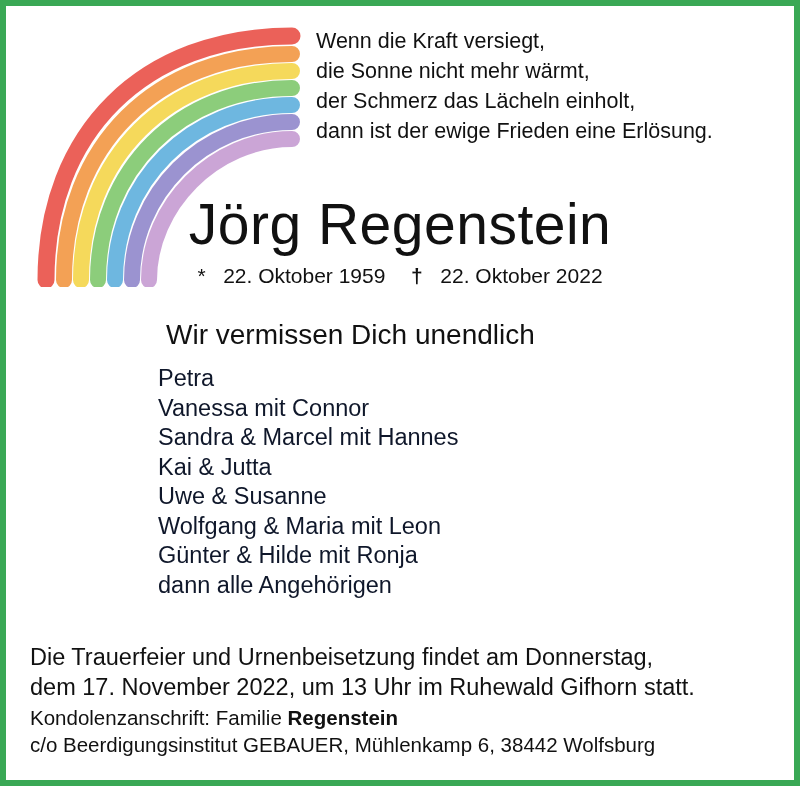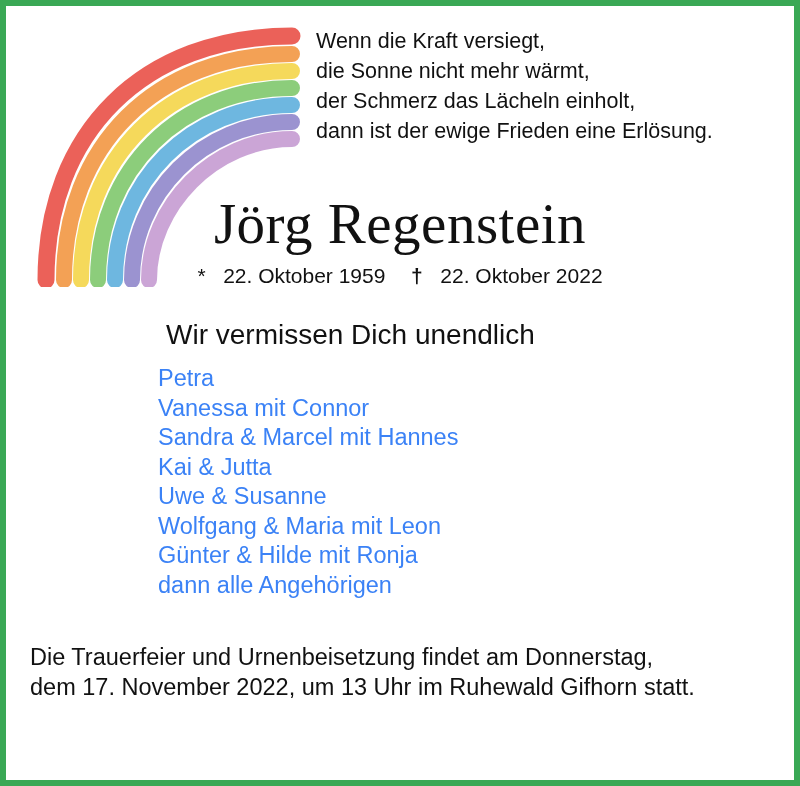--- a/index.html
+++ b/index.html
@@ -61,21 +61,20 @@
     position: absolute;
     left: 0;
     right: 0;
     top: 186px;
     text-align: center;
     font-size: 57px;
     line-height: 64px;
     font-weight: 400;
     letter-spacing: 0.5px;
     color: #111111;
-    font-family: Liberation Serif, serif;
   }
   .dates {
     position: absolute;
     left: 0;
     right: 0;
     top: 258px;
     text-align: center;
     font-size: 21px;
     color: #111111;
   }
@@ -95,21 +94,21 @@
     font-size: 28px;
     line-height: 34px;
     color: #111111;
   }
   .family {
     position: absolute;
     left: 152px;
     top: 358px;
     font-size: 23.5px;
     line-height: 29.5px;
-    color: #3b82f6;
+    color: #0f172a;
   }
   .family div {
     white-space: nowrap;
   }
 
   
   .ceremony {
     position: absolute;
     left: 24px;
     right: 24px;
@@ -195,15 +194,19 @@
       <div>Wolfgang &amp; Maria mit Leon</div>
       <div>Günter &amp; Hilde mit Ronja</div>
       <div>dann alle Angehörigen</div>
     </div>
 
     <div class="ceremony">
       <div>Die Trauerfeier und Urnenbeisetzung findet am Donnerstag,</div>
       <div>dem 17. November 2022, um 13 Uhr im Ruhewald Gifhorn statt.</div>
     </div>
 
+    <div class="footer">
+      <div><span>Kondolenzanschrift: Familie </span><span class="strong">Regenstein</span></div>
+      <div>c/o Beerdigungsinstitut GEBAUER, Mühlenkamp 6, 38442 Wolfsburg</div>
+    </div>
 
   </div>
 </div>
 
 </body></html>

